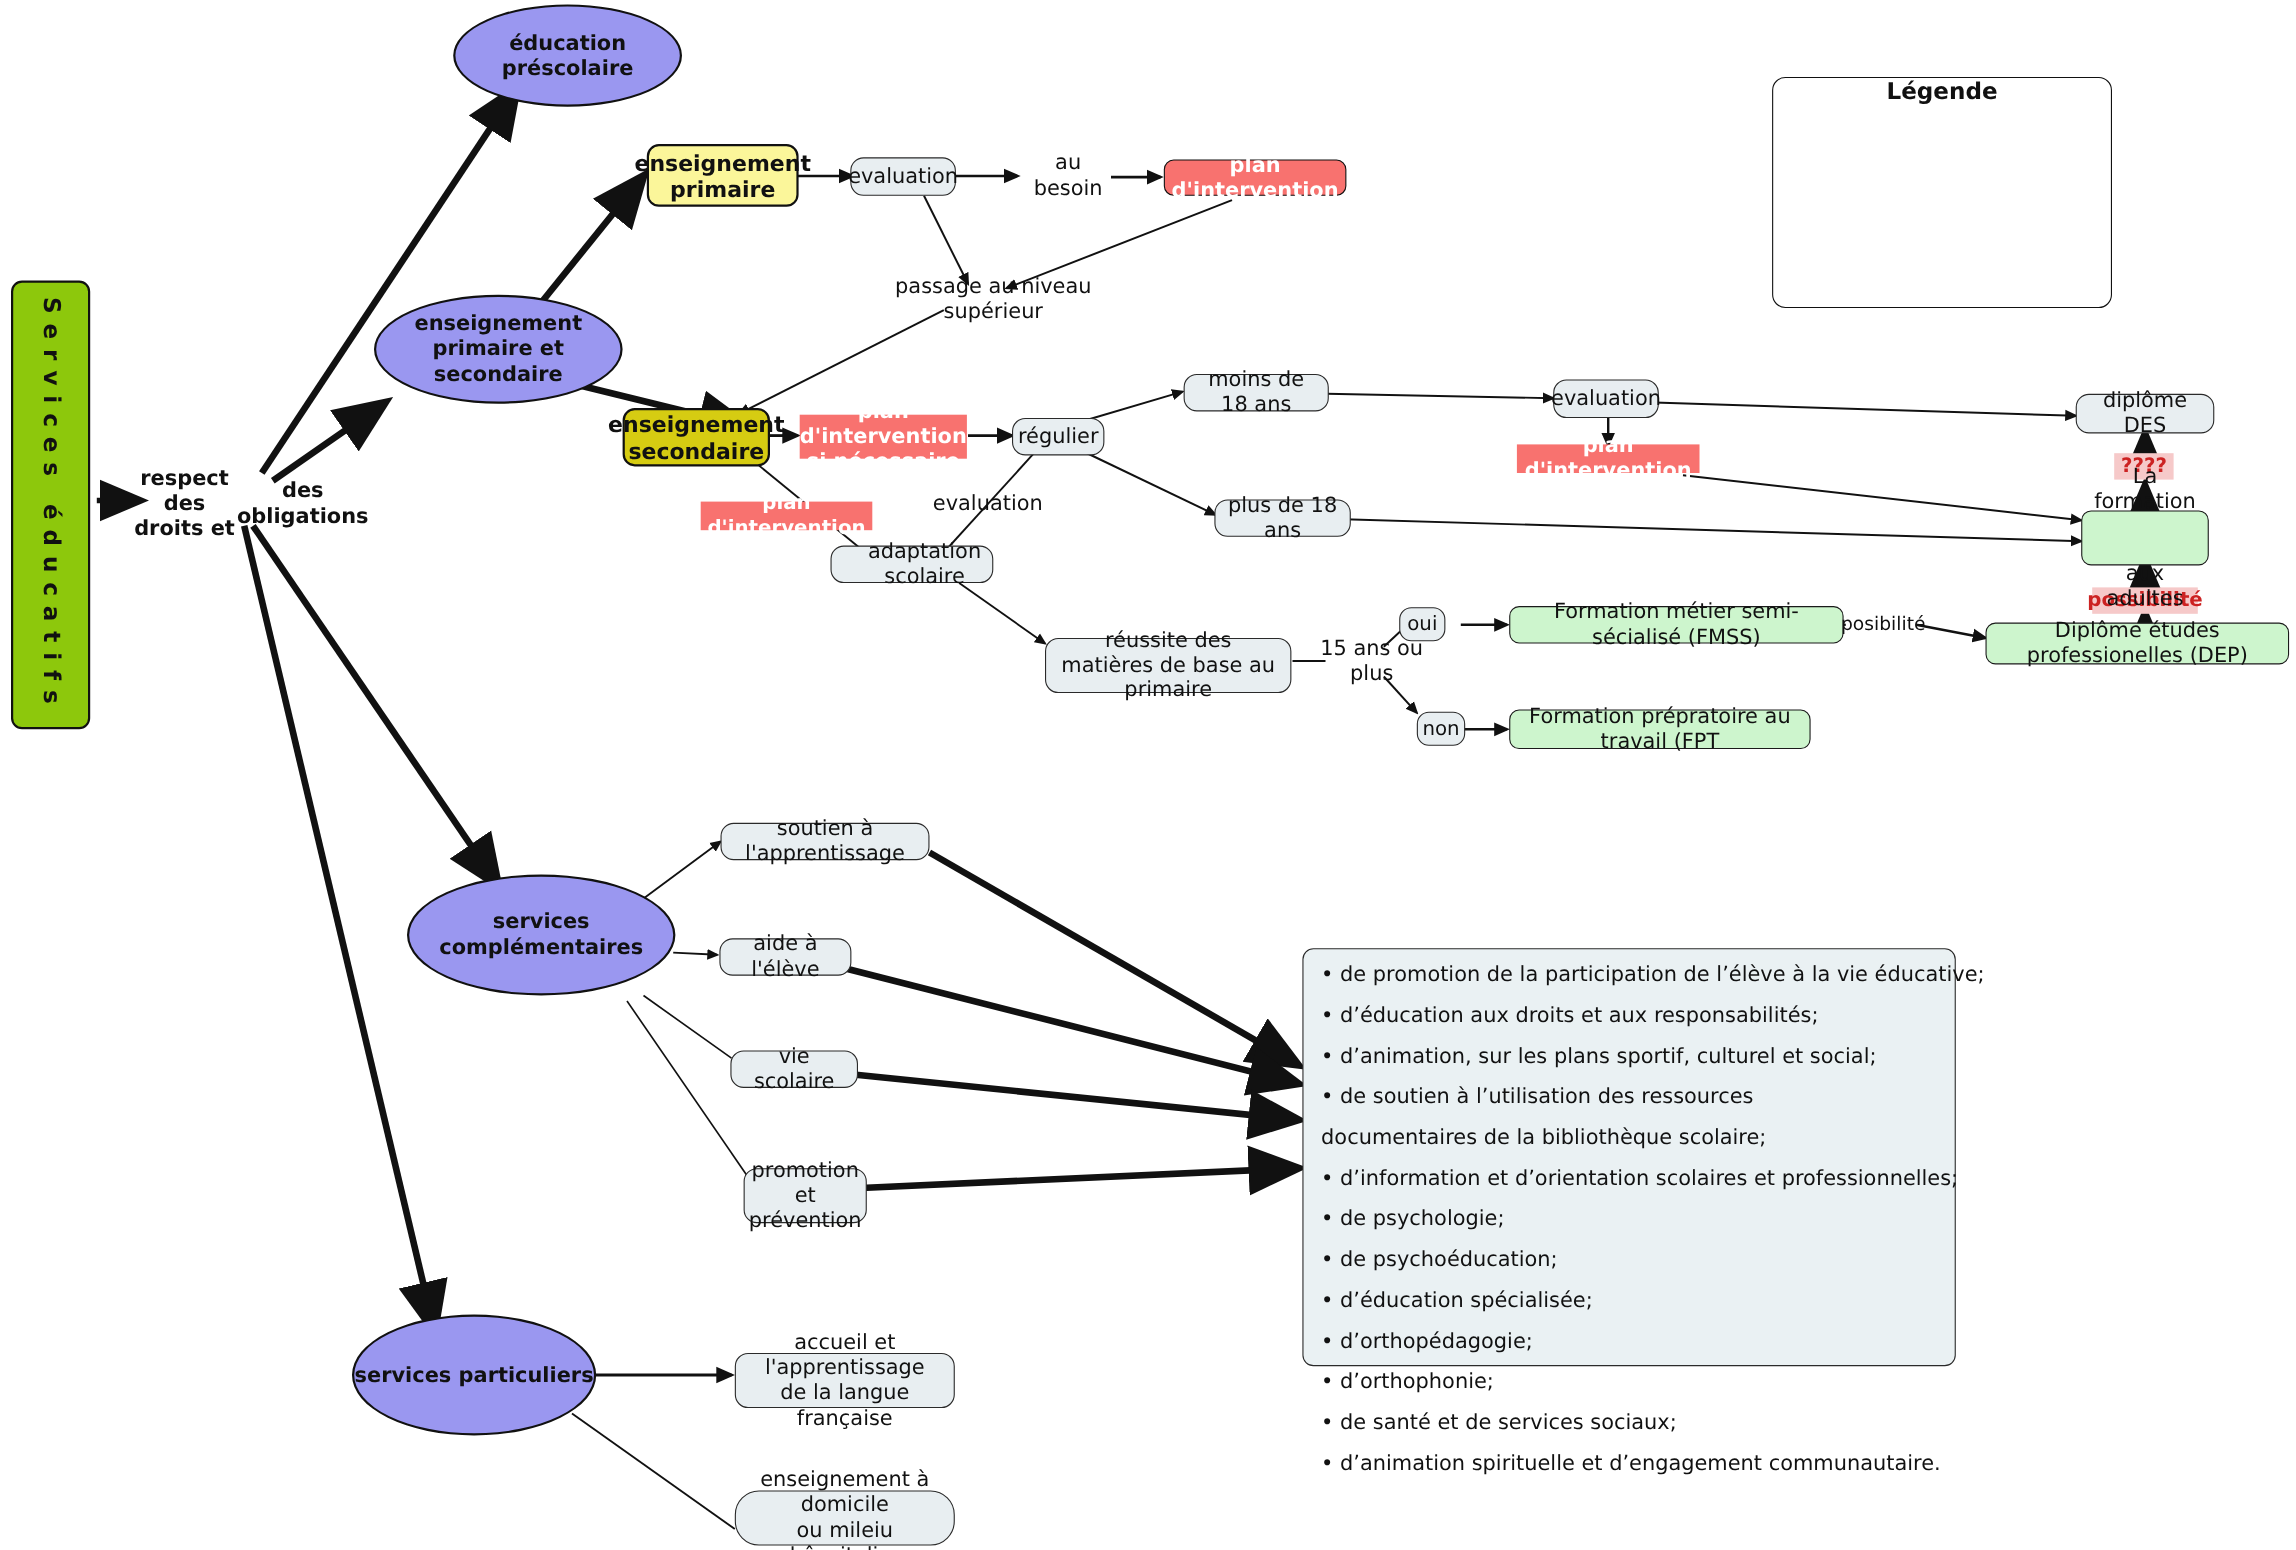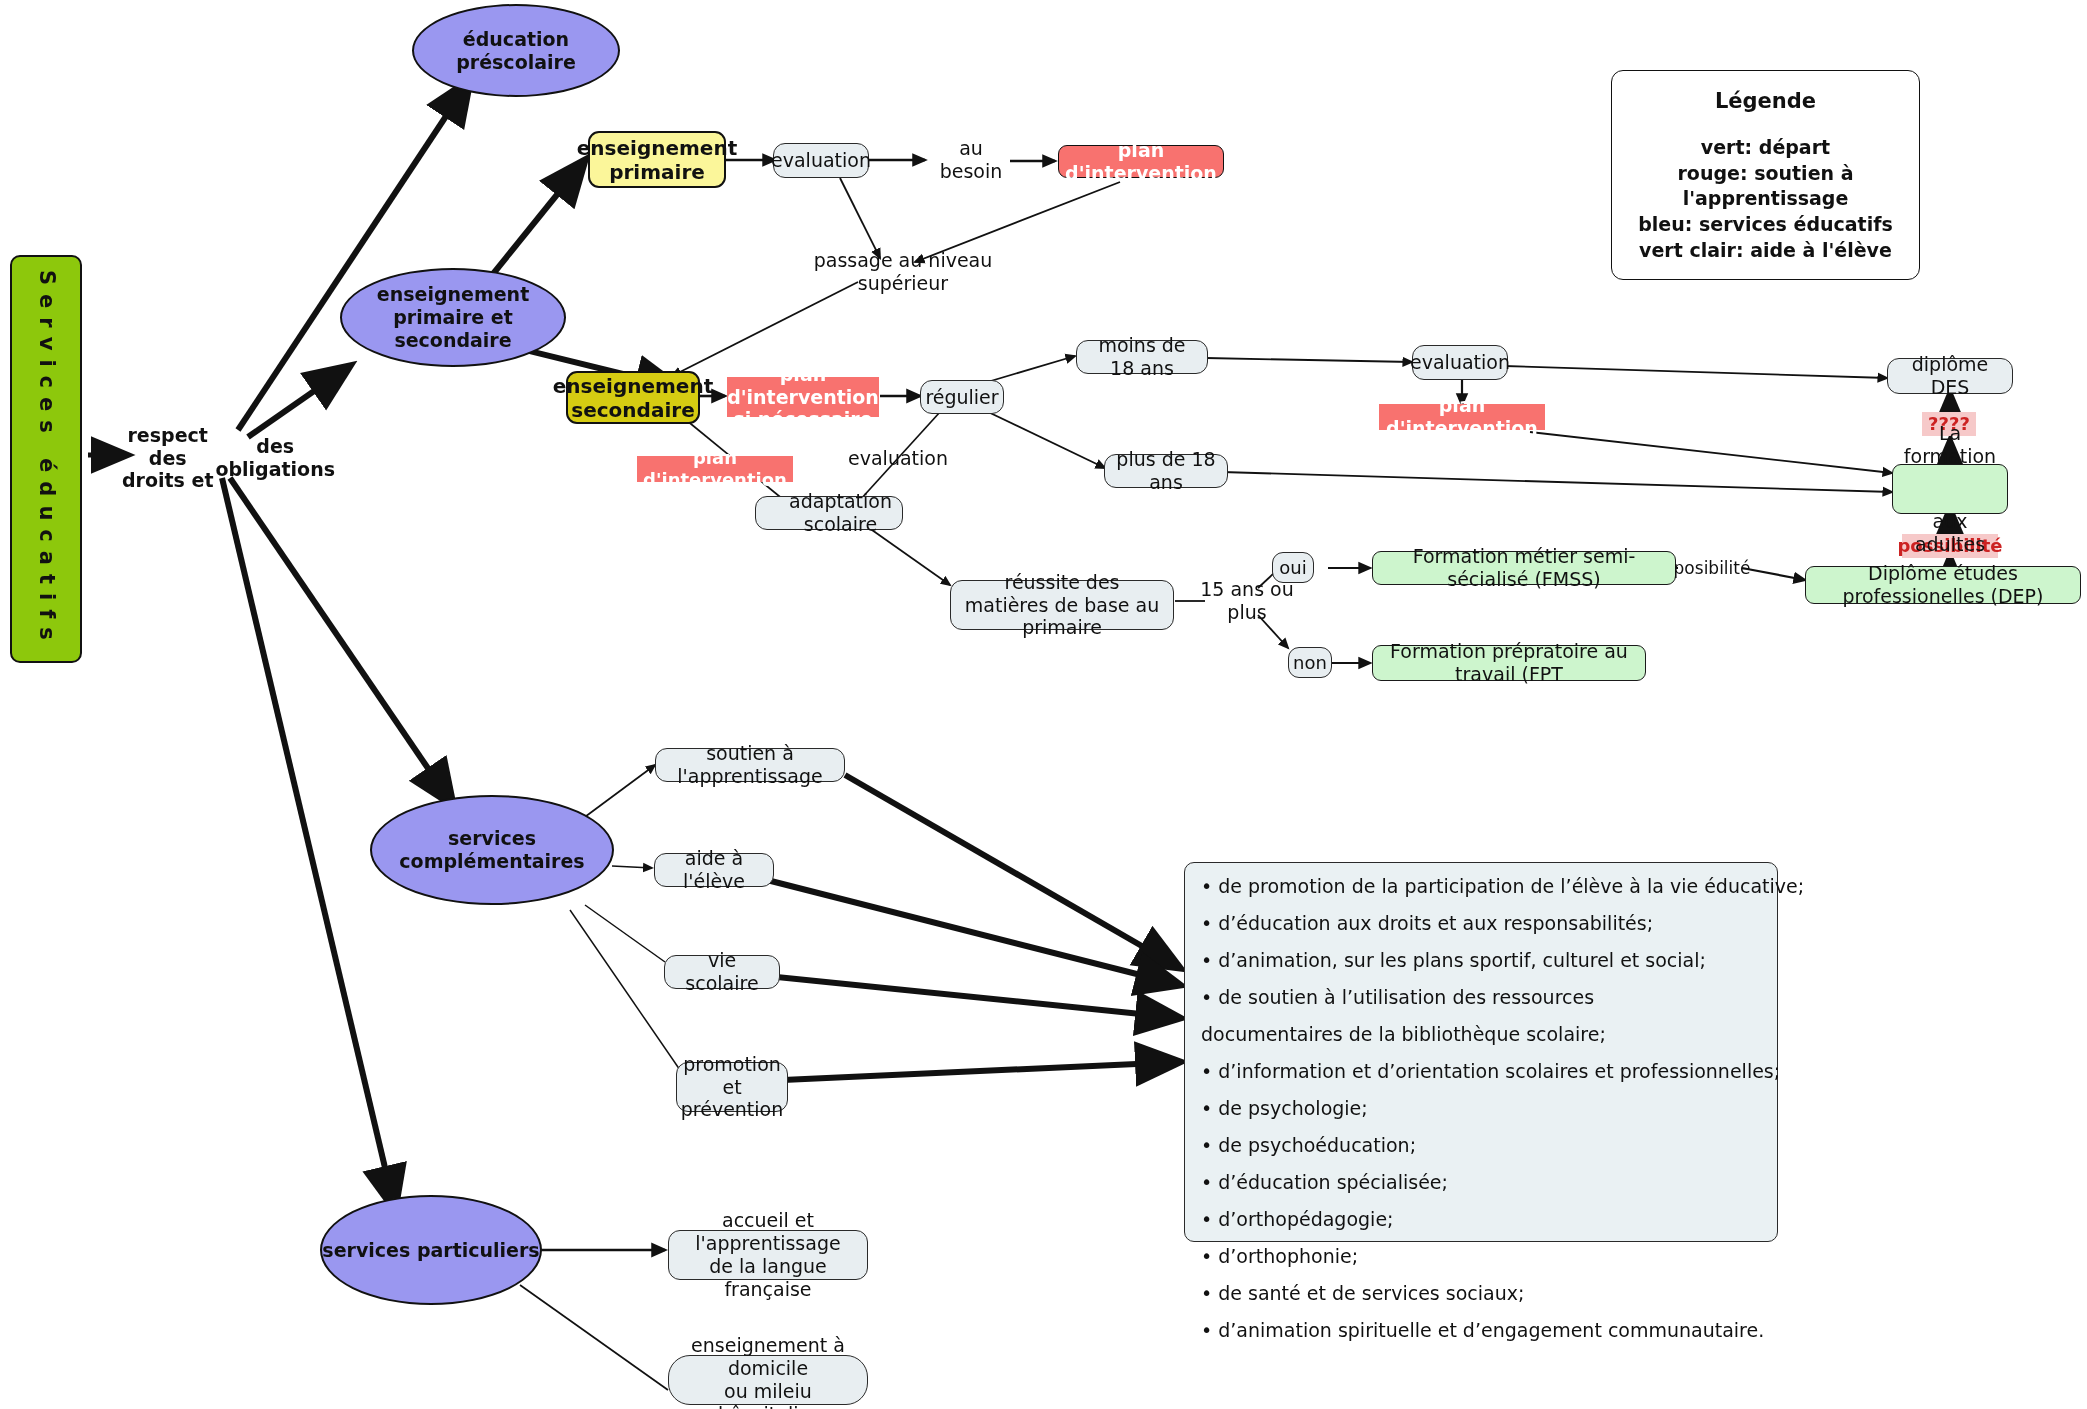--- a/index.html
+++ b/index.html
@@ -31,21 +31,21 @@
 
   
   .greenbox{background:#cdf5cd;border:1.6px solid #1a1a1a;border-radius:9px;font-size:19px;color:#111;padding:4px 10px;}
 
   
   .plain{font-size:19px;color:#111;background:transparent;}
   .plainb{font-size:19px;color:#111;font-weight:bold;background:transparent;}
 
   
   .legend{position:absolute;background:#fff;border:1.8px solid #111;border-radius:12px;}
-  .legend .ltitle{text-align:center;font-weight:bold;font-size:21px;margin-top:18px;color:#111;}
+  .legend .ltitle{text-align:center;font-weight:bold;font-size:21px;color:#111;}
   .legend .lbody{text-align:center;font-weight:bold;font-size:19px;line-height:1.35;margin-top:22px;color:#111;}
 
   
   .listpanel{position:absolute;background:#eaf1f3;border:1.4px solid #2a2a2a;border-radius:10px;padding:14px 16px 14px 16px;}
   .listpanel .li{font-size:19px;color:#111;line-height:1.0;margin:0 0 18px 0;white-space:nowrap;}
   .listpanel .li:last-child{margin-bottom:2px;}
 </style>
 </head>
 <body>
 
@@ -323,21 +323,15 @@
     <div class="li">• de psychoéducation;</div>
     <div class="li">• d’éducation spécialisée;</div>
     <div class="li">• d’orthopédagogie;</div>
     <div class="li">• d’orthophonie;</div>
     <div class="li">• de santé et de services sociaux;</div>
     <div class="li">• d’animation spirituelle et d’engagement communautaire.</div>
   </div>
 
   <div class="legend" style="left:1611px;top:70px;width:307px;height:208px;">
     <div class="ltitle">Légende</div>
-    <div class="lbody">
-      <div>vert: départ</div>
-      <div>rouge: soutien à l'apprentissage</div>
-      <div>bleu: services éducatifs</div>
-      <div>vert clair: aide à l'élève</div>
-    </div>
   </div>
 
 </div>
 
 </body></html>

